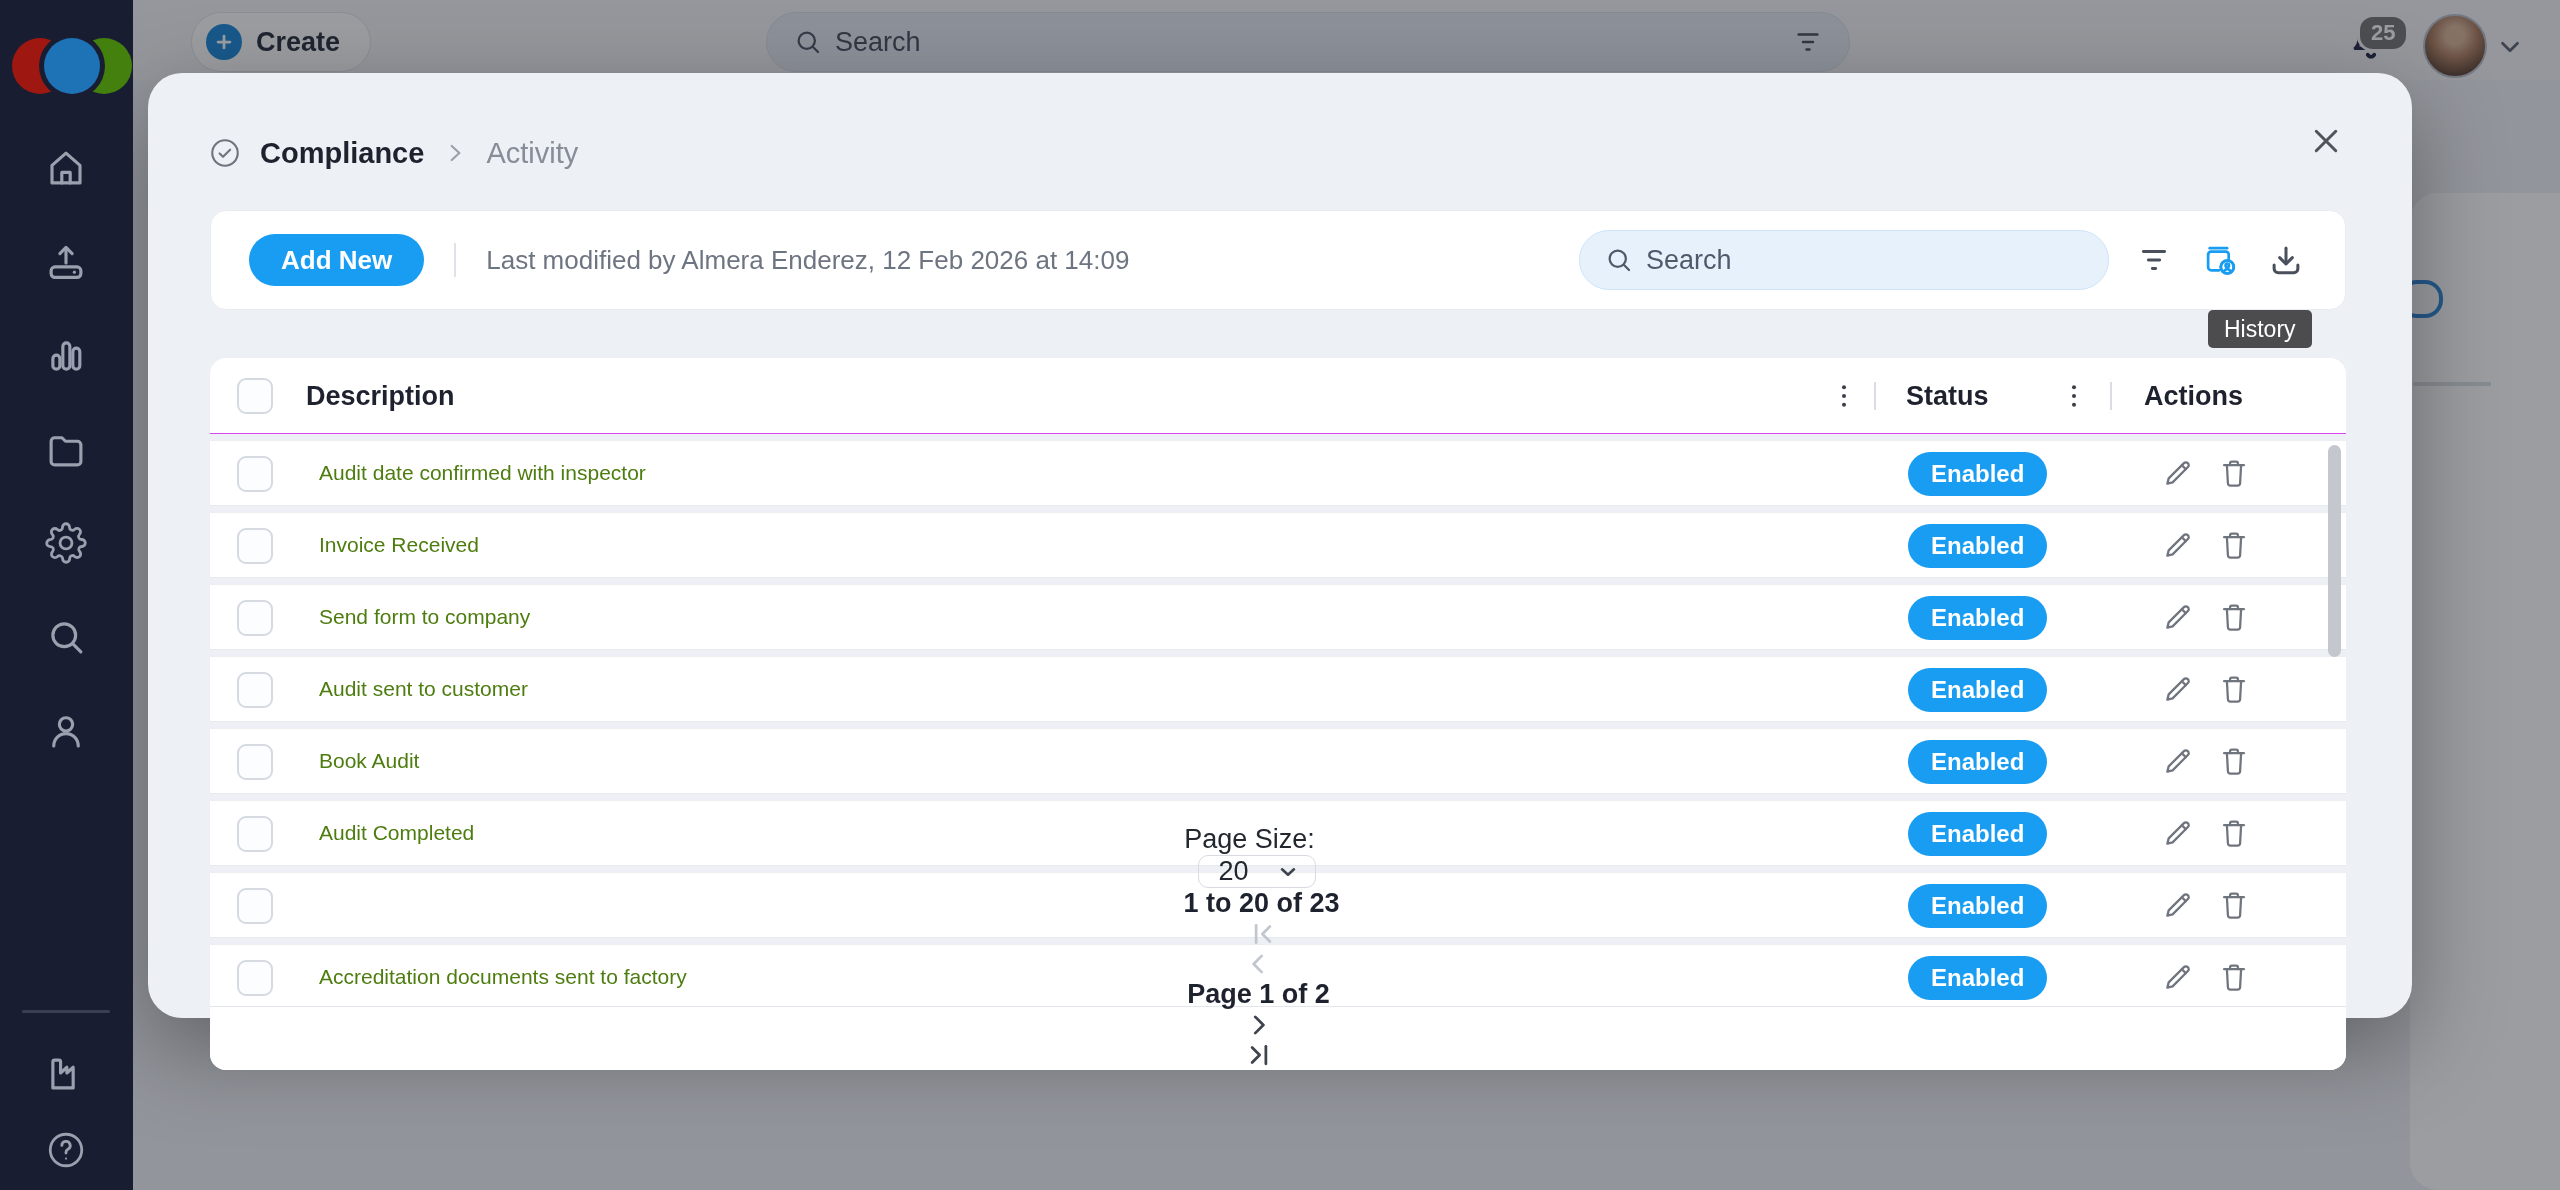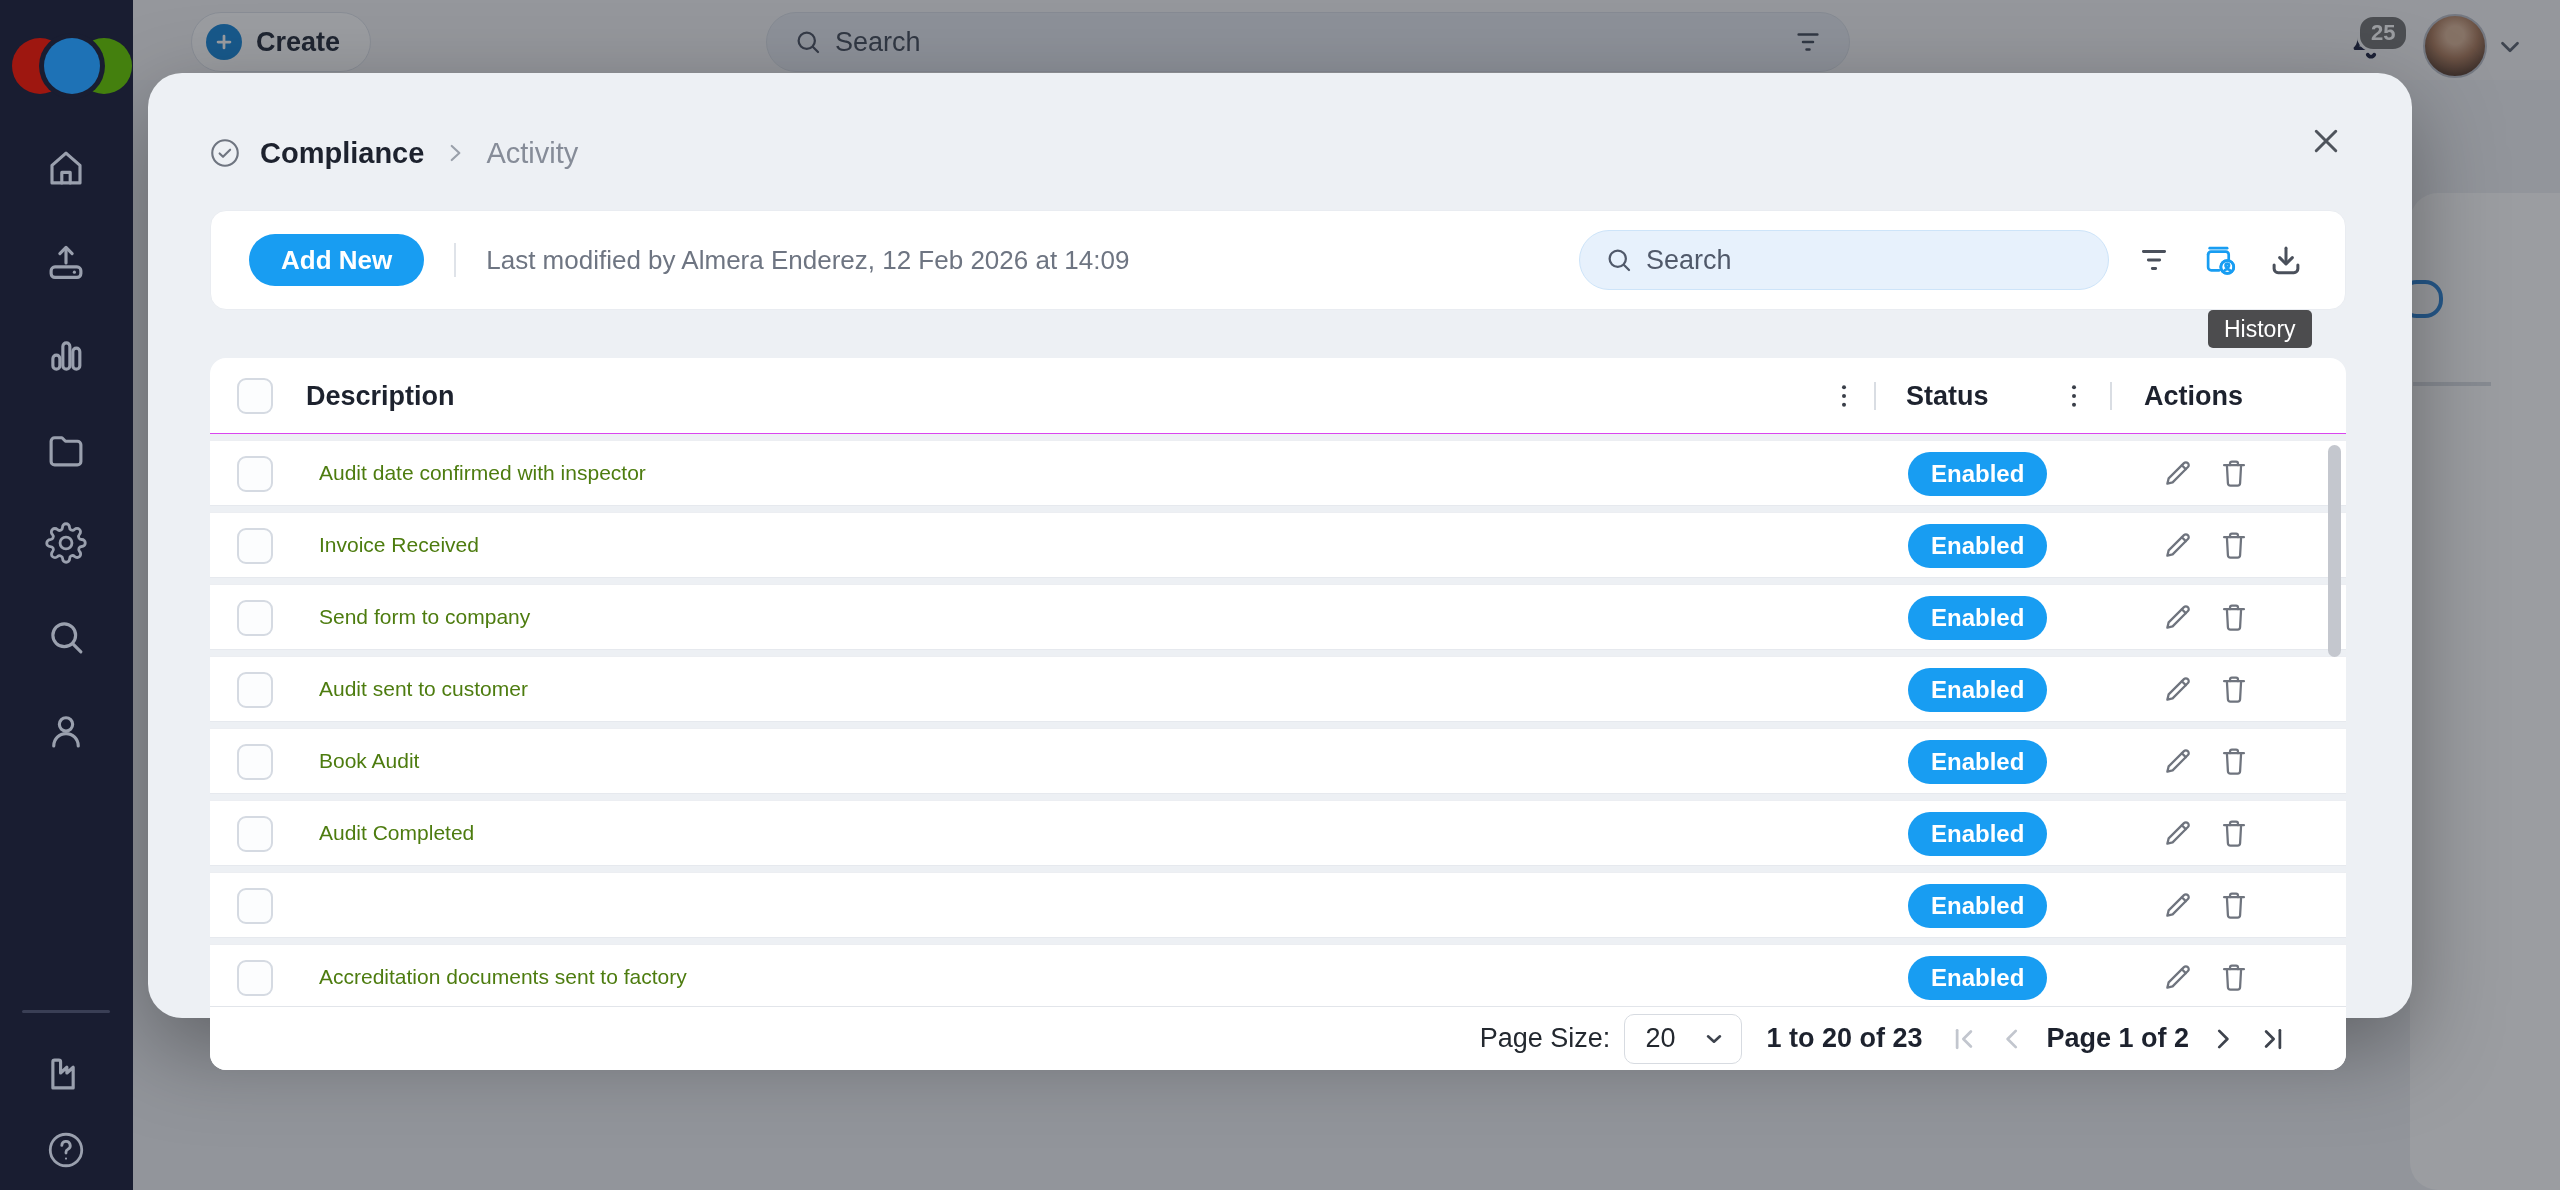--- a/index.html
+++ b/index.html
@@ -74,21 +74,21 @@
   .rows{position:absolute;left:0;top:76px;width:2136px;height:572px;overflow:hidden;padding-top:6px;box-sizing:border-box;}
   .trow{position:relative;height:66px;margin-bottom:6px;background:#fff;border-top:1px solid #eceef2;border-bottom:1px solid #e6e9ee;box-sizing:border-box;}
   .trow .cb{left:27px;top:15px;}
   .rdesc{position:absolute;left:96px;top:0;height:64px;display:flex;align-items:center;font-size:21px;color:#4d7c0f;margin-left:13px;}
   .badge{position:absolute;left:1698px;top:11px;height:44px;padding:0 23px;background:#189df2;border-radius:22px;color:#fff;font-size:24px;font-weight:600;display:flex;align-items:center;}
   .act{position:absolute;top:14px;width:36px;height:36px;color:#6f747e;display:flex;align-items:center;justify-content:center;}
   .act.edit{left:1950px;}
   .act.del{left:2006px;}
   .scroll-thumb{position:absolute;right:5px;top:87px;width:13px;height:212px;background:#c4c7ce;border-radius:7px;z-index:3;}
 
-  .pagination{position:absolute;left:0;bottom:0;width:2136px;height:64px;background:#fff;border-top:1px solid #e2e5ea;box-sizing:border-box;display:flex;align-items:center;justify-content:flex-end;padding-right:57px;}
+  .pagination{position:absolute;left:0;bottom:0;width:2136px;height:64px;background:#fff;border-top:1px solid #e2e5ea;box-sizing:border-box;display:flex;align-items:center;justify-content:flex-end;padding-right:57px;flex-direction:column;}
   .pg-label{font-size:27px;color:#23282f;}
   .pg-select{margin-left:14px;width:118px;height:50px;border:1px solid #d7dbe1;border-radius:10px;display:flex;align-items:center;justify-content:space-between;padding:0 14px 0 20px;box-sizing:border-box;font-size:27px;color:#23282f;}
   .pg-select .sel-chev{color:#3e434d;}
   .pg-range{margin-left:24px;font-size:27px;font-weight:700;color:#1d222e;}
   .pg-btn{width:32px;height:32px;display:flex;align-items:center;justify-content:center;}
   .pg-btn.disabled{color:#c2c6ce;}
   .pg-btn.active{color:#3e434d;}
   .b-first{margin-left:26px;} .b-prev{margin-left:16px;}
   .pg-info{margin-left:18px;font-size:27px;font-weight:700;color:#1d222e;}
   .b-next{margin-left:18px;} .b-last{margin-left:18px;}

